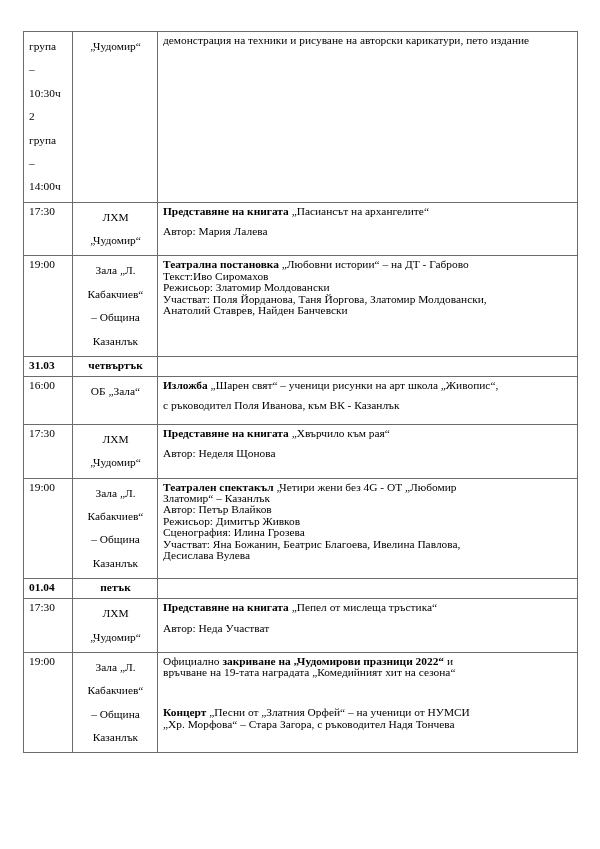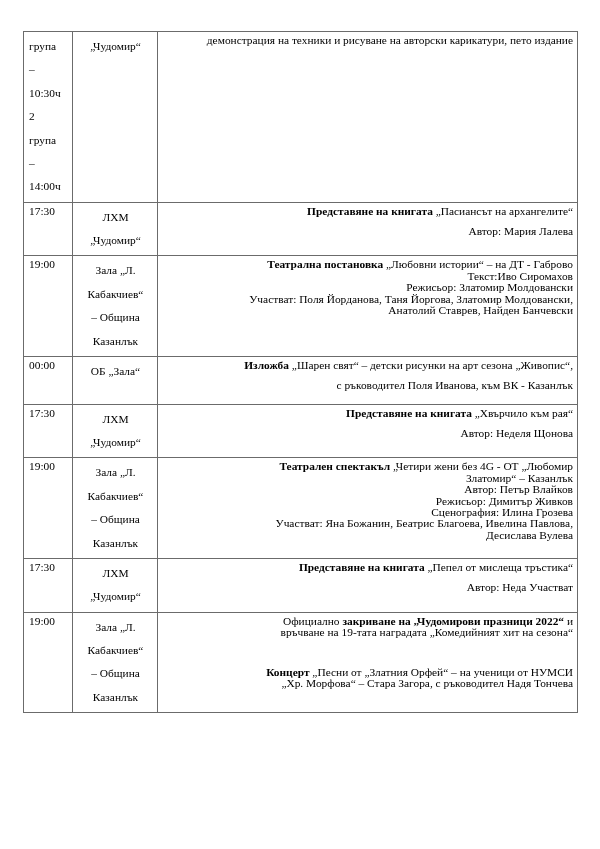--- a/index.html
+++ b/index.html
@@ -57,21 +57,21 @@
   td.desc {
     padding-left: 7px;
     padding-right: 6px;
   }
   .dayhdr td {
     font-weight: bold;
     padding-top: 4px;
     padding-bottom: 4px;
     line-height: 1.15;
   }
-  .ln { display: block; text-align: right; }
+  .ln { display: block; }
   .ln.sp-wide { margin-bottom: 9px; }
   .ln.gap { margin-bottom: 17px; }
   .b { font-weight: bold; }
 </style>
 </head>
 <body>
 
 <div class="page">
   <table class="schedule">
     <colgroup>
@@ -109,25 +109,30 @@
 – Община
 Казанлък</td>
           <td class="desc">
             <span class="ln"><span class="b">Театрална постановка</span><span> „Любовни истории“ – на ДТ - Габрово</span></span>
             <span class="ln"><span>Текст:Иво Сиромахов</span></span>
             <span class="ln"><span>Режисьор: Златомир Молдовански</span></span>
             <span class="ln"><span>Участват: Поля Йорданова, Таня Йоргова, Златомир Молдовански,</span></span>
             <span class="ln"><span>Анатолий Ставрев, Найден Банчевски</span></span>
           </td>
         </tr>
+        <tr class="dayhdr">
+          <td class="time compact">31.03</td>
+          <td class="place tight">четвъртък</td>
+          <td class="desc">&nbsp;</td>
+        </tr>
         <tr>
-          <td class="time compact">00:00</td>
+          <td class="time compact">16:00</td>
           <td class="place">ОБ „Зала“</td>
           <td class="desc">
-            <span class="ln sp-wide"><span class="b">Изложба</span><span> „Шарен свят“ – детски рисунки на арт сезона „Живопис“,</span></span>
+            <span class="ln sp-wide"><span class="b">Изложба</span><span> „Шарен свят“ – ученици рисунки на арт школа „Живопис“,</span></span>
             <span class="ln sp-wide"><span>с ръководител Поля Иванова, към ВК - Казанлък</span></span>
           </td>
         </tr>
         <tr>
           <td class="time compact">17:30</td>
           <td class="place">ЛХМ
 „Чудомир“</td>
           <td class="desc">
             <span class="ln sp-wide"><span class="b">Представяне на книгата</span><span> „Хвърчило към рая“</span></span>
             <span class="ln sp-wide"><span>Автор: Неделя Щонова</span></span>
@@ -141,20 +146,25 @@
 Казанлък</td>
           <td class="desc">
             <span class="ln"><span class="b">Театрален спектакъл</span><span> „Четири жени без 4G - ОТ „Любомир</span></span>
             <span class="ln"><span>Златомир“ – Казанлък</span></span>
             <span class="ln"><span>Автор: Петър Влайков</span></span>
             <span class="ln"><span>Режисьор: Димитър Живков</span></span>
             <span class="ln"><span>Сценография: Илина Грозева</span></span>
             <span class="ln"><span>Участват: Яна Божанин, Беатрис Благоева, Ивелина Павлова,</span></span>
             <span class="ln"><span>Десислава Вулева</span></span>
           </td>
+        </tr>
+        <tr class="dayhdr">
+          <td class="time compact">01.04</td>
+          <td class="place tight">петък</td>
+          <td class="desc">&nbsp;</td>
         </tr>
         <tr>
           <td class="time compact">17:30</td>
           <td class="place">ЛХМ
 „Чудомир“</td>
           <td class="desc">
             <span class="ln sp-wide"><span class="b">Представяне на книгата</span><span> „Пепел от мислеща тръстика“</span></span>
             <span class="ln sp-wide"><span>Автор: Неда Участват</span></span>
           </td>
         </tr>

